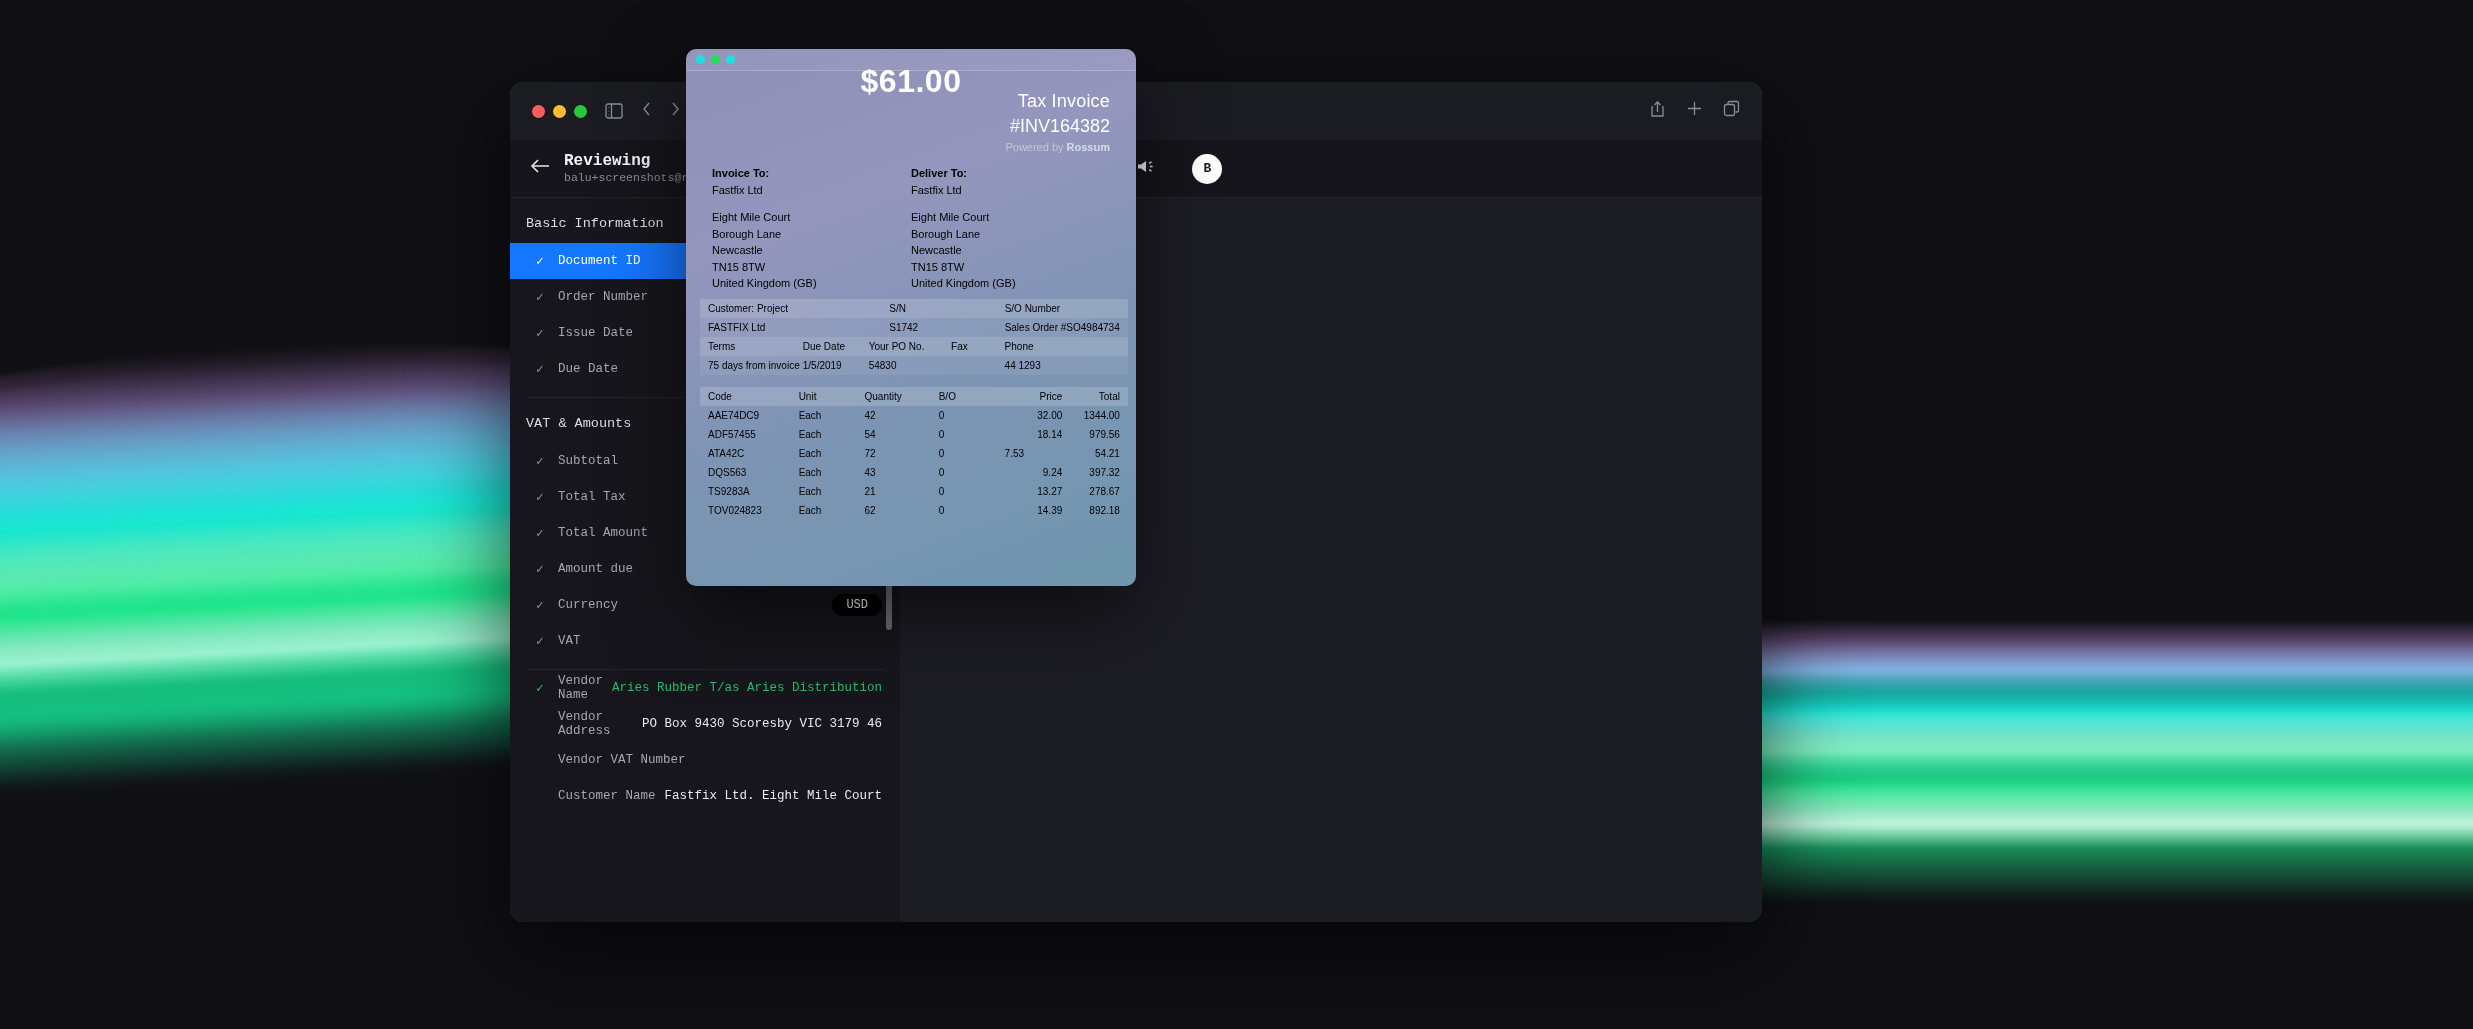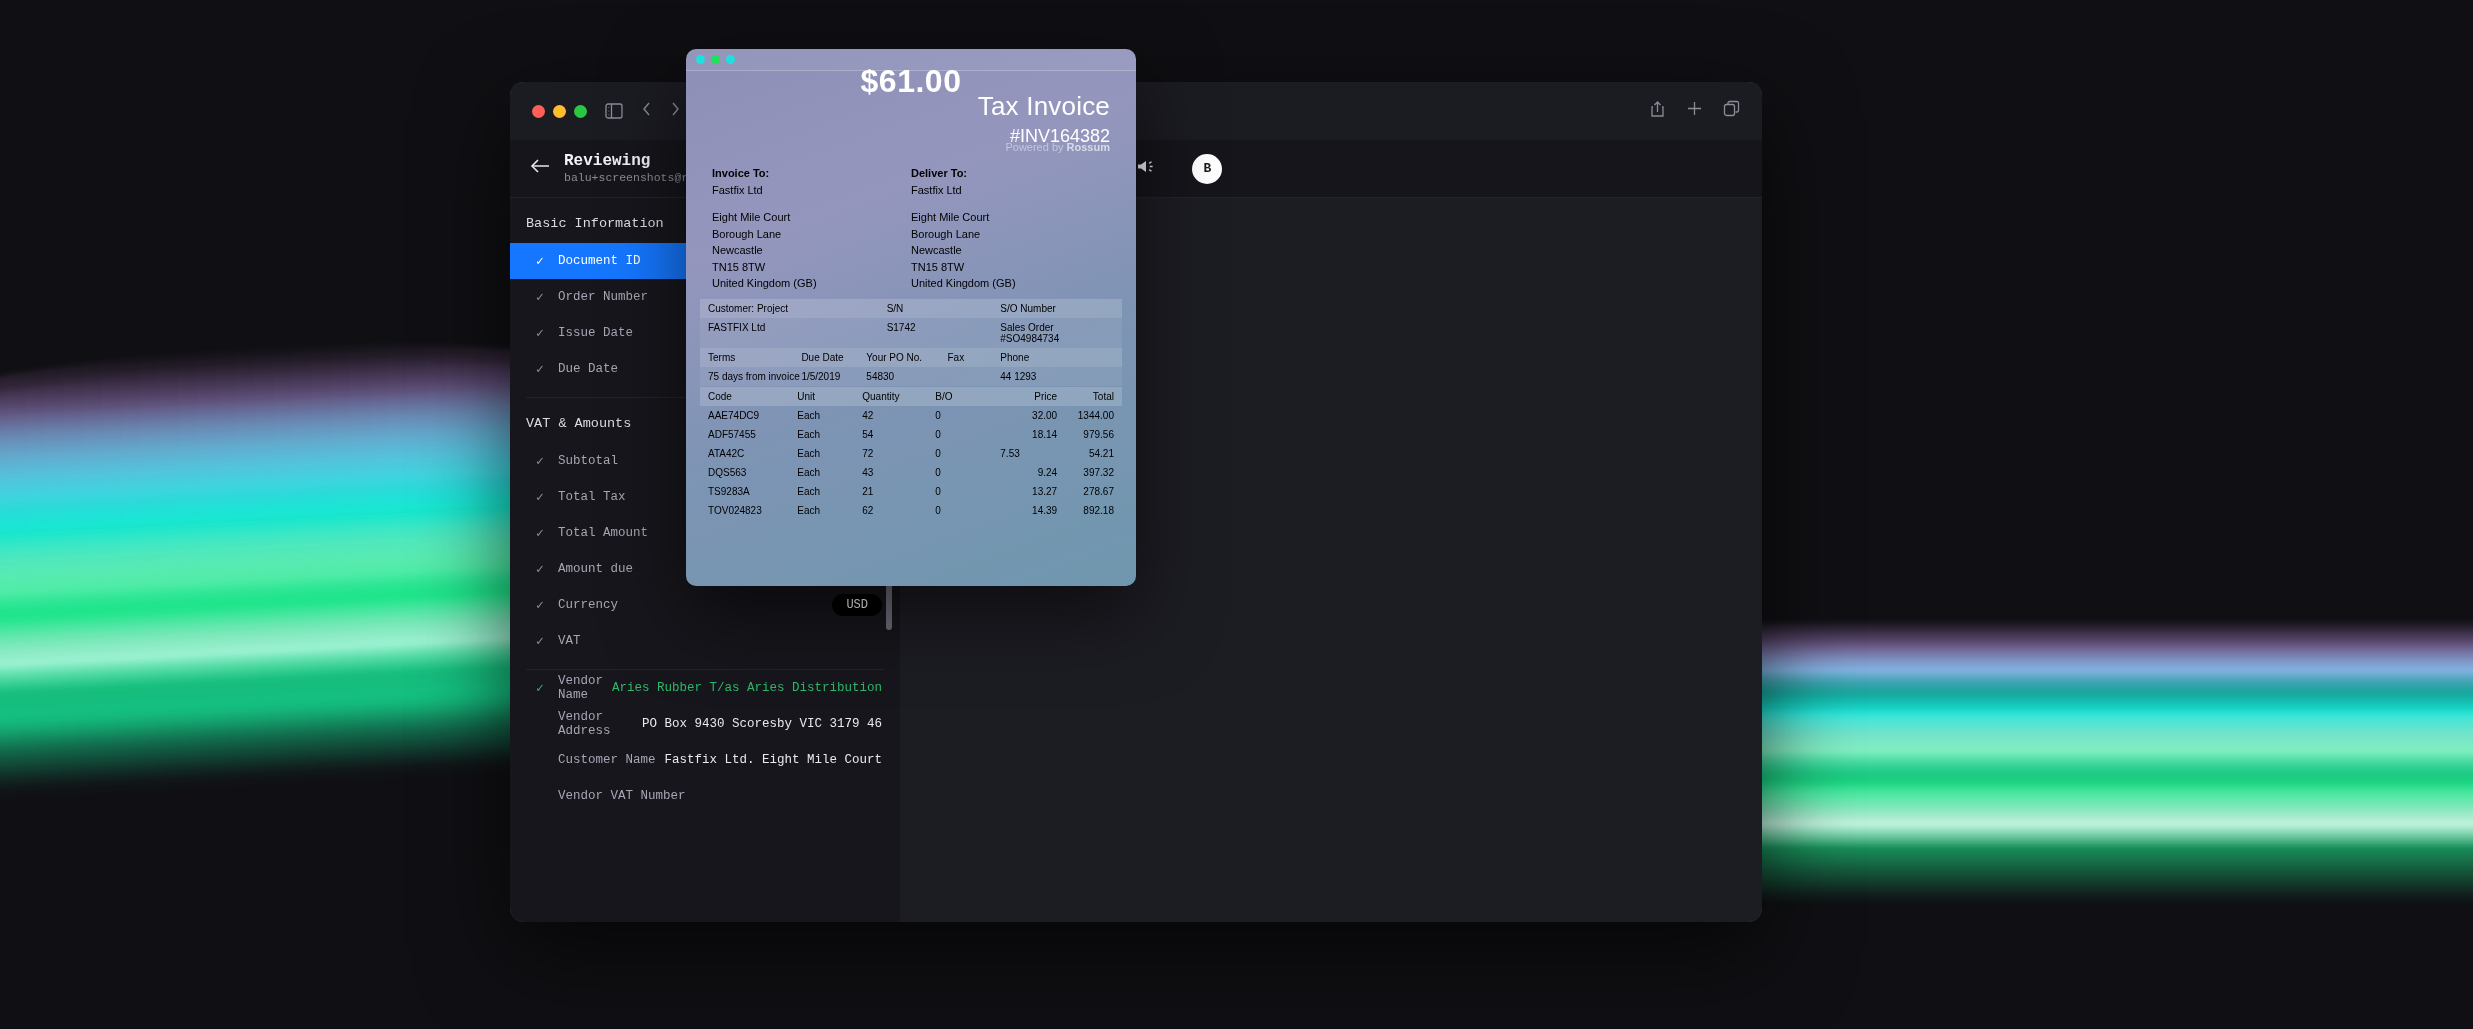--- a/index.html
+++ b/index.html
@@ -84,30 +84,30 @@
   .doc-window {
     position: absolute; left: 686px; top: 49px; width: 450px; height: 537px;
     border-radius: 10px; overflow: hidden;
     background: linear-gradient(160deg,#8e8fb6 0%, #9596bd 30%, #7e94b4 60%, #6f97ae 100%);
     box-shadow: 0 28px 80px rgba(0,0,0,.55);
   }
   .doc-chrome { height: 22px; display:flex; align-items:center; gap:6px; padding-left:10px;
                 background: rgba(255,255,255,.06); border-bottom: 1px solid rgba(255,255,255,.22); }
   .doc-dot { width:9px; height:9px; border-radius:50%; }
   .doc-page { position:absolute; inset: 22px 0 0 0; padding: 20px 26px; color:#fff; }
-  .doc-title { text-align:right; font-size: 26px; font-weight: 400; letter-spacing:.2px; }
+  .doc-title { text-align:right; font-size: 18px; font-weight: 400; letter-spacing:.2px; }
   .doc-num { text-align:right; font-size: 18px; margin-top: 4px; }
   .watermark { position:absolute; right: 26px; top: 70px; font-size: 11px; color: rgba(255,255,255,.45); }
   .watermark b { color: rgba(255,255,255,.65); }
   .addr-wrap { position:absolute; left:26px; right:26px; top:116px; display:flex; }
   .addr { width: 50%; font-size: 11px; line-height: 1.5; }
   .addr .hd { font-weight: 700; }
   .addr .gap { height: 11px; }
 
-  .dtable { position:absolute; left:14px; right:14px; font-size: 10px; }
+  .dtable { position:absolute; left:14px; right:8px; font-size: 10px; }
   .dtable .hrow { background: rgba(255,255,255,.17); }
   .dtable .row { display:flex; padding: 4px 8px; }
   .dtable .row > div { }
   .dtable .row.alt { background: rgba(255,255,255,.07); }
   #value-amount { position:absolute; left:0; right:0; top: 14px; text-align:center;
                   font-size: 32px; font-weight: 700; color:#fff; letter-spacing:.5px; }
 </style>
 </head>
 <body>
 
@@ -299,27 +299,27 @@
           <span class="lbl">Vendor Name</span>
           <span class="val">Aries Rubber T/as Aries Distribution</span>
         </div>
         <div class="frow">
           <span class="chk"></span>
           <span class="lbl">Vendor Address</span>
           <span class="val white">PO Box 9430 Scoresby VIC 3179 46</span>
         </div>
         <div class="frow">
           <span class="chk"></span>
+          <span class="lbl">Vendor VAT Number</span>
+          <span class="val"></span>
+        </div>
+        <div class="frow">
+          <span class="chk"></span>
           <span class="lbl">Customer Name</span>
           <span class="val white">Fastfix Ltd. Eight Mile Court</span>
-        </div>
-        <div class="frow">
-          <span class="chk"></span>
-          <span class="lbl">Vendor VAT Number</span>
-          <span class="val"></span>
         </div>
       </div>
 
       <div class="pdfarea"></div>
     </div>
   </div>
 
   <div class="doc-window">
     <div class="doc-chrome">
       <span class="doc-dot" style="background:#1ee0e0"></span>

